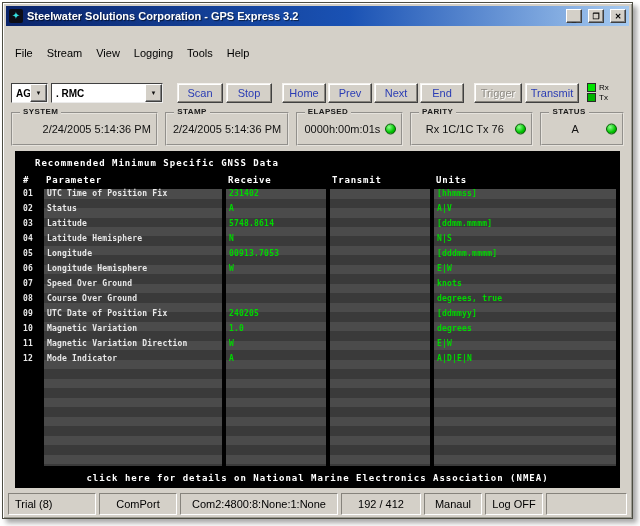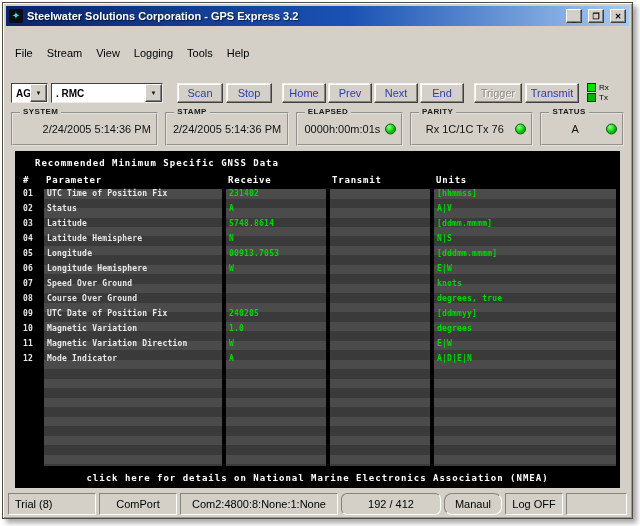--- a/index.html
+++ b/index.html
@@ -88,22 +88,22 @@
     font-size:9px;font-weight:bold;letter-spacing:1px;white-space:nowrap;}
 
   
   .statusbar{flex:0 0 22px;display:flex;gap:3px;padding:2px 2px 0;align-items:stretch;}
   .sb-cell{box-sizing:border-box;border:1px solid;border-color:#86837c #ffffff #ffffff #86837c;
     font-size:11px;color:#000;display:flex;align-items:center;justify-content:center;
     white-space:nowrap;padding:0 6px;overflow:hidden;}
   .sb0{width:88px;justify-content:flex-start;text-align:center;}
   .sb1{width:78px;}
   .sb2{width:158px;}
-  .sb3{width:100px;border-radius:6px;}
-  .sb4{width:58px;border-radius:8px;}
+  .sb3{width:80px;}
+  .sb4{width:58px;}
   .sb5{width:58px;}
   .sb-fill{flex:1;}
 </style>
 </head>
 <body>
 
 <div class="window">
 
   <div class="titlebar">
     <div class="app-icon">✦</div>

